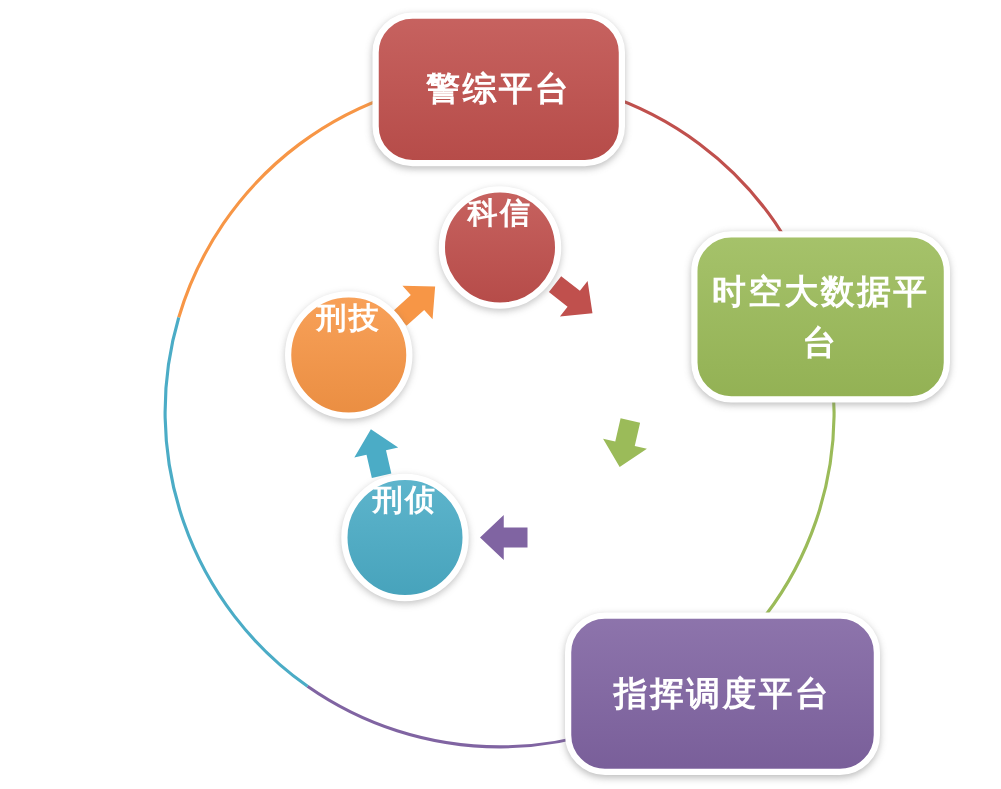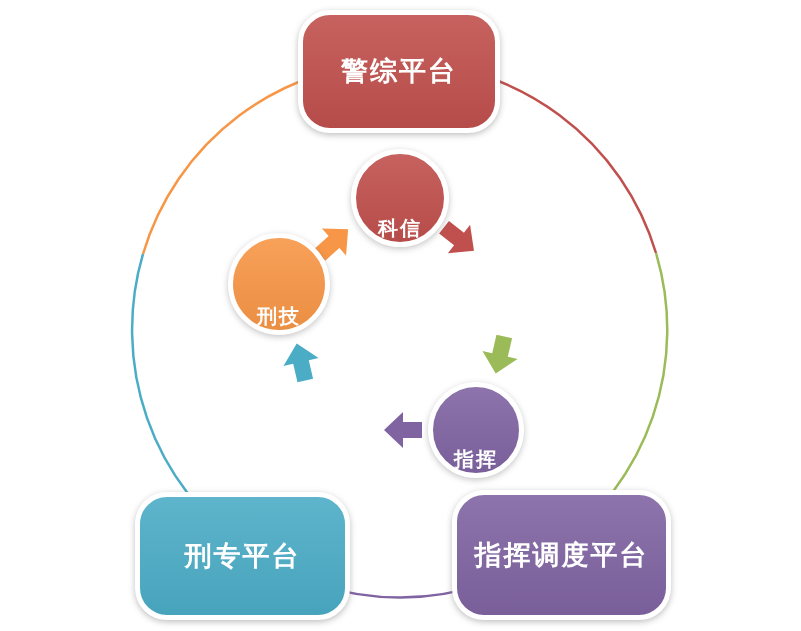--- a/index.html
+++ b/index.html
@@ -33,33 +33,33 @@
     white-space: pre-line;
     box-shadow: 0 2px 6px rgba(110,110,110,0.45);
     background-image: linear-gradient(rgba(255,255,255,0.10), rgba(0,0,0,0.05));
   }
   .dept-circle {
     position: absolute;
     box-sizing: border-box;
     border: 5px solid #ffffff;
     border-radius: 50%;
     display: flex;
-    align-items: flex-end;
+    align-items: flex-start;
     justify-content: center;
     color: #ffffff;
     font-weight: bold;
-    font-size: 20px;
+    font-size: 24px;
     letter-spacing: 2px;
     box-shadow: 0 2px 6px rgba(110,110,110,0.40);
     background-image: linear-gradient(rgba(255,255,255,0.10), rgba(0,0,0,0.05));
   }
   
   #box-jingzong      { left: 298px; top: 10px;  width: 202px; height: 123px; }
   #box-shikong       { left: 553px; top: 185px; width: 207px; height: 137px; }
-  #box-zhihui-diaodu { left: 452px; top: 490px; width: 219px; height: 130px; }
+  #box-zhihui-diaodu { left: 452px; top: 490px; width: 252px; height: 130px; }
   #box-xingzhuan     { left: 135px; top: 492px; width: 215px; height: 128px; }
   #box-ai-engine     { left: 38px;  top: 185px; width: 212px; height: 138px; }
   
   #circle-kexin    { left: 351px; top: 149px; width: 98px;  height: 98px;  }
   #circle-zhian    { left: 474px; top: 236px; width: 102px; height: 102px; }
   #circle-zhihui   { left: 428px; top: 382px; width: 96px;  height: 96px;  }
   #circle-xingzhen { left: 273px; top: 379px; width: 102px; height: 102px; }
   #circle-xingji   { left: 228px; top: 233px; width: 102px; height: 102px; }
 </style>
 </head>
@@ -79,37 +79,38 @@
     <polygon points="-19,-8 0,-8 0,-18 19,0 0,18 0,8 -19,8" transform="translate(459,239) rotate(38)" fill="#C0504D"></polygon>
     <polygon points="-19,-8 0,-8 0,-18 19,0 0,18 0,8 -19,8" transform="translate(500,355) rotate(103)" fill="#9BBB59"></polygon>
     <polygon points="-19,-8 0,-8 0,-18 19,0 0,18 0,8 -19,8" transform="translate(403,430) rotate(180)" fill="#8064A2"></polygon>
     <polygon points="-19,-8 0,-8 0,-18 19,0 0,18 0,8 -19,8" transform="translate(301,362) rotate(-103)" fill="#4BACC6"></polygon>
   </svg>
 
   <div class="platform-box" id="box-jingzong" style="background-color: rgb(192, 80, 77);">
     <span>警综平台</span>
   </div>
 
+  <div class="platform-box" id="box-shikong" style="background-color: rgb(155, 187, 89);">
+    <span>时空大数据平
+台</span>
+  </div>
 
   <div class="platform-box" id="box-zhihui-diaodu" style="background-color: rgb(128, 100, 162);">
     <span>指挥调度平台</span>
   </div>
 
-  <div class="platform-box" id="box-xingzhuan" style="background-color: rgb(75, 172, 198);">
-    <span>刑专平台</span>
-  </div>
 
 
   <div class="dept-circle" id="circle-kexin" style="background-color: rgb(192, 80, 77);">
     <span>科信</span>
   </div>
 
 
-  <div class="dept-circle" id="circle-zhihui" style="background-color: rgb(128, 100, 162);">
-    <span>指挥</span>
+
+  <div class="dept-circle" id="circle-xingzhen" style="background-color: rgb(75, 172, 198);">
+    <span>刑侦</span>
   </div>
-
 
   <div class="dept-circle" id="circle-xingji" style="background-color: rgb(247, 150, 70);">
     <span>刑技</span>
   </div>
 
 </div>
 
 </body></html>

